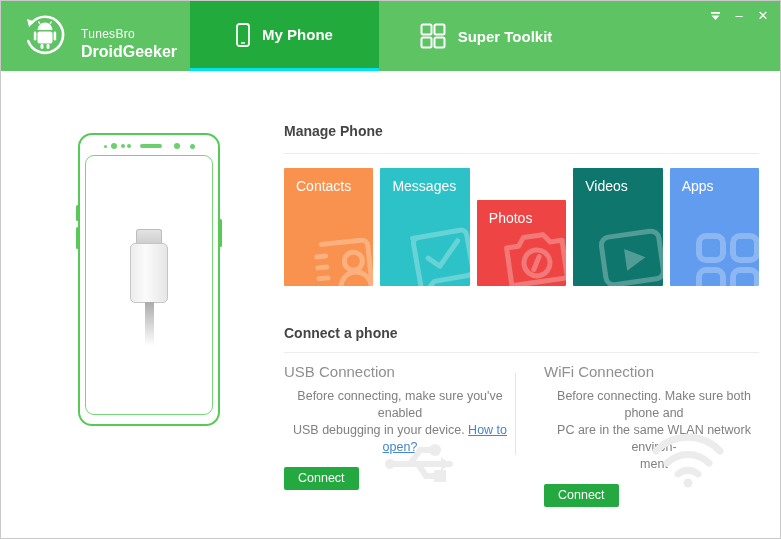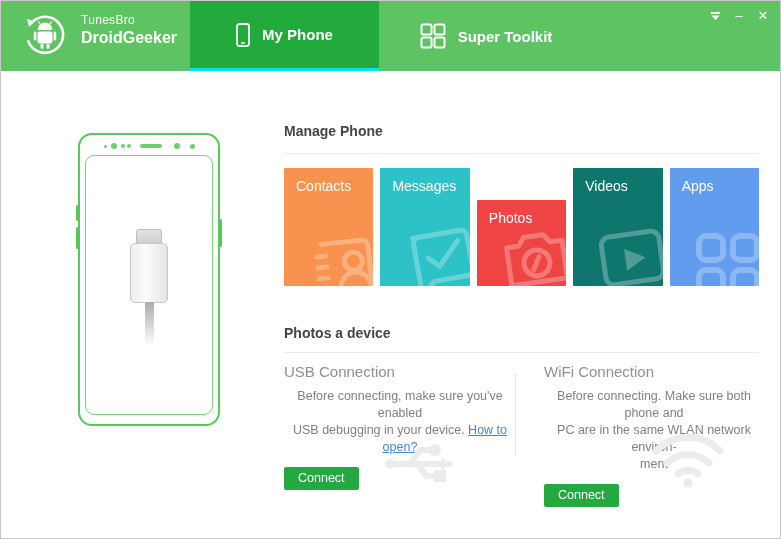--- a/index.html
+++ b/index.html
@@ -9,21 +9,21 @@
   .window {
     position: relative; width: 781px; height: 539px;
     border: 1px solid #c9c9c9; background: #ffffff; overflow: hidden;
   }
 
   
   .header {
     position: absolute; top: 0; left: 0; right: 0; height: 70px;
     background: #5dc363;
   }
-  .brand { position: absolute; left: 22px; top: 12px; display: flex; align-items: flex-start; }
+  .brand { position: absolute; left: 22px; top: 12px; display: flex; align-items: flex-end; }
   .brand-logo { width: 44px; height: 44px; }
   .brand-text { margin-left: 14px; color: #ffffff; }
   .brand-line1 { font-size: 12px; letter-spacing: .3px; }
   .brand-line2 { font-size: 16px; font-weight: bold; margin-top: 2px; }
 
   .tab {
     position: absolute; top: 0; height: 70px; display: flex;
     align-items: center; justify-content: center; cursor: pointer;
     color: #ffffff; font-weight: bold; font-size: 15px;
   }
@@ -266,21 +266,21 @@
           <svg width="78" height="78" viewBox="0 0 78 78" fill="none" stroke="#ffffff" stroke-width="6">
             <rect x="10" y="22" width="24" height="24" rx="7"></rect>
             <rect x="44" y="22" width="24" height="24" rx="7"></rect>
             <rect x="10" y="56" width="24" height="24" rx="7"></rect>
             <rect x="44" y="56" width="24" height="24" rx="7"></rect>
           </svg>
         </span>
       </div>
     </div>
 
-    <div class="section-title" style="top:254px">Photos a device</div>
+    <div class="section-title" style="top:254px">Connect a phone</div>
     <div class="rule" style="top:281px"></div>
     <div class="v-rule"></div>
 
     <div class="col col-usb">
       <div class="sub-title">USB Connection</div>
       <div class="body-text">
         <span>Before connecting, make sure you've enabled</span><br>
         <span>USB debugging in your device. </span><span class="link">How to open?</span>
       </div>
       <button class="connect-btn" style="background-color: rgb(35, 169, 63);">Connect</button>

